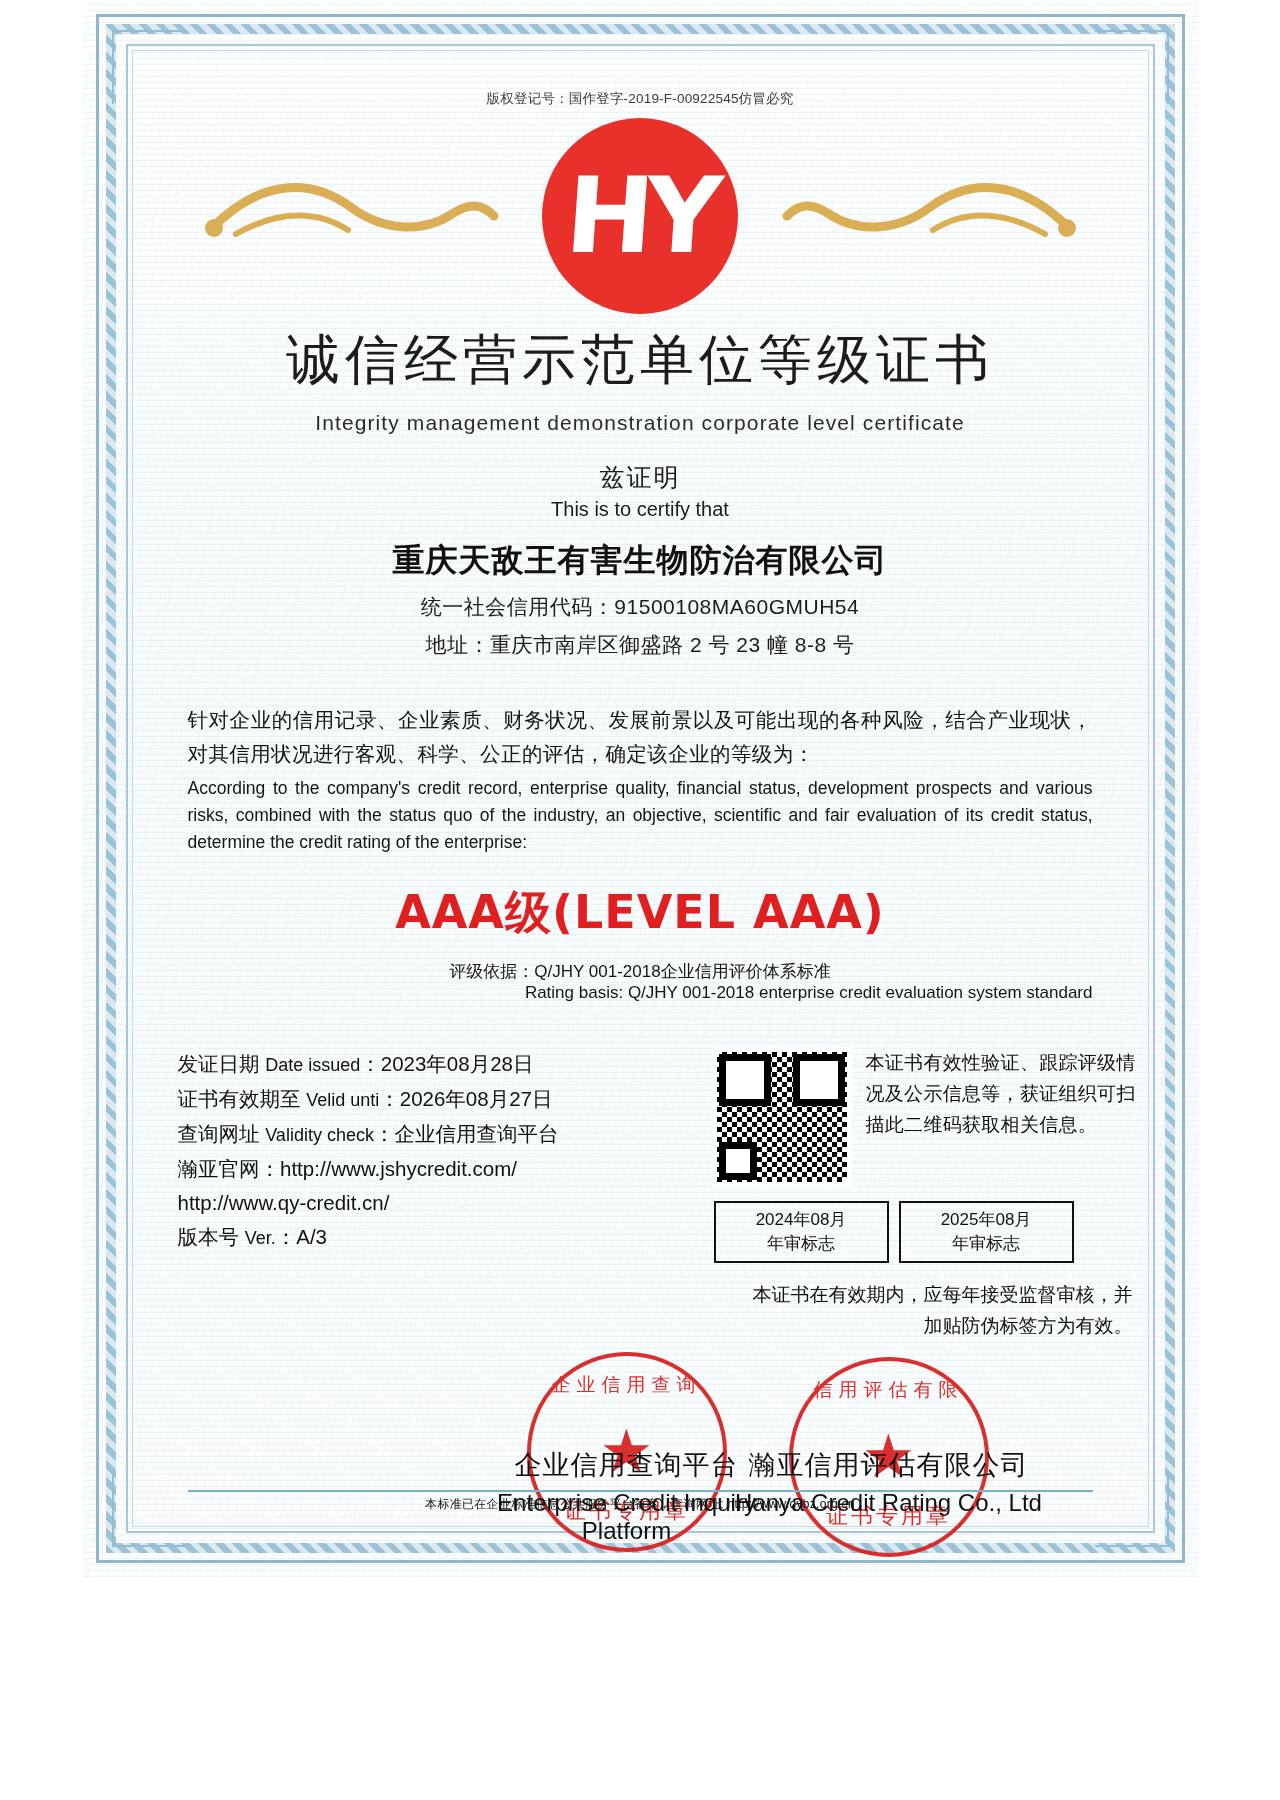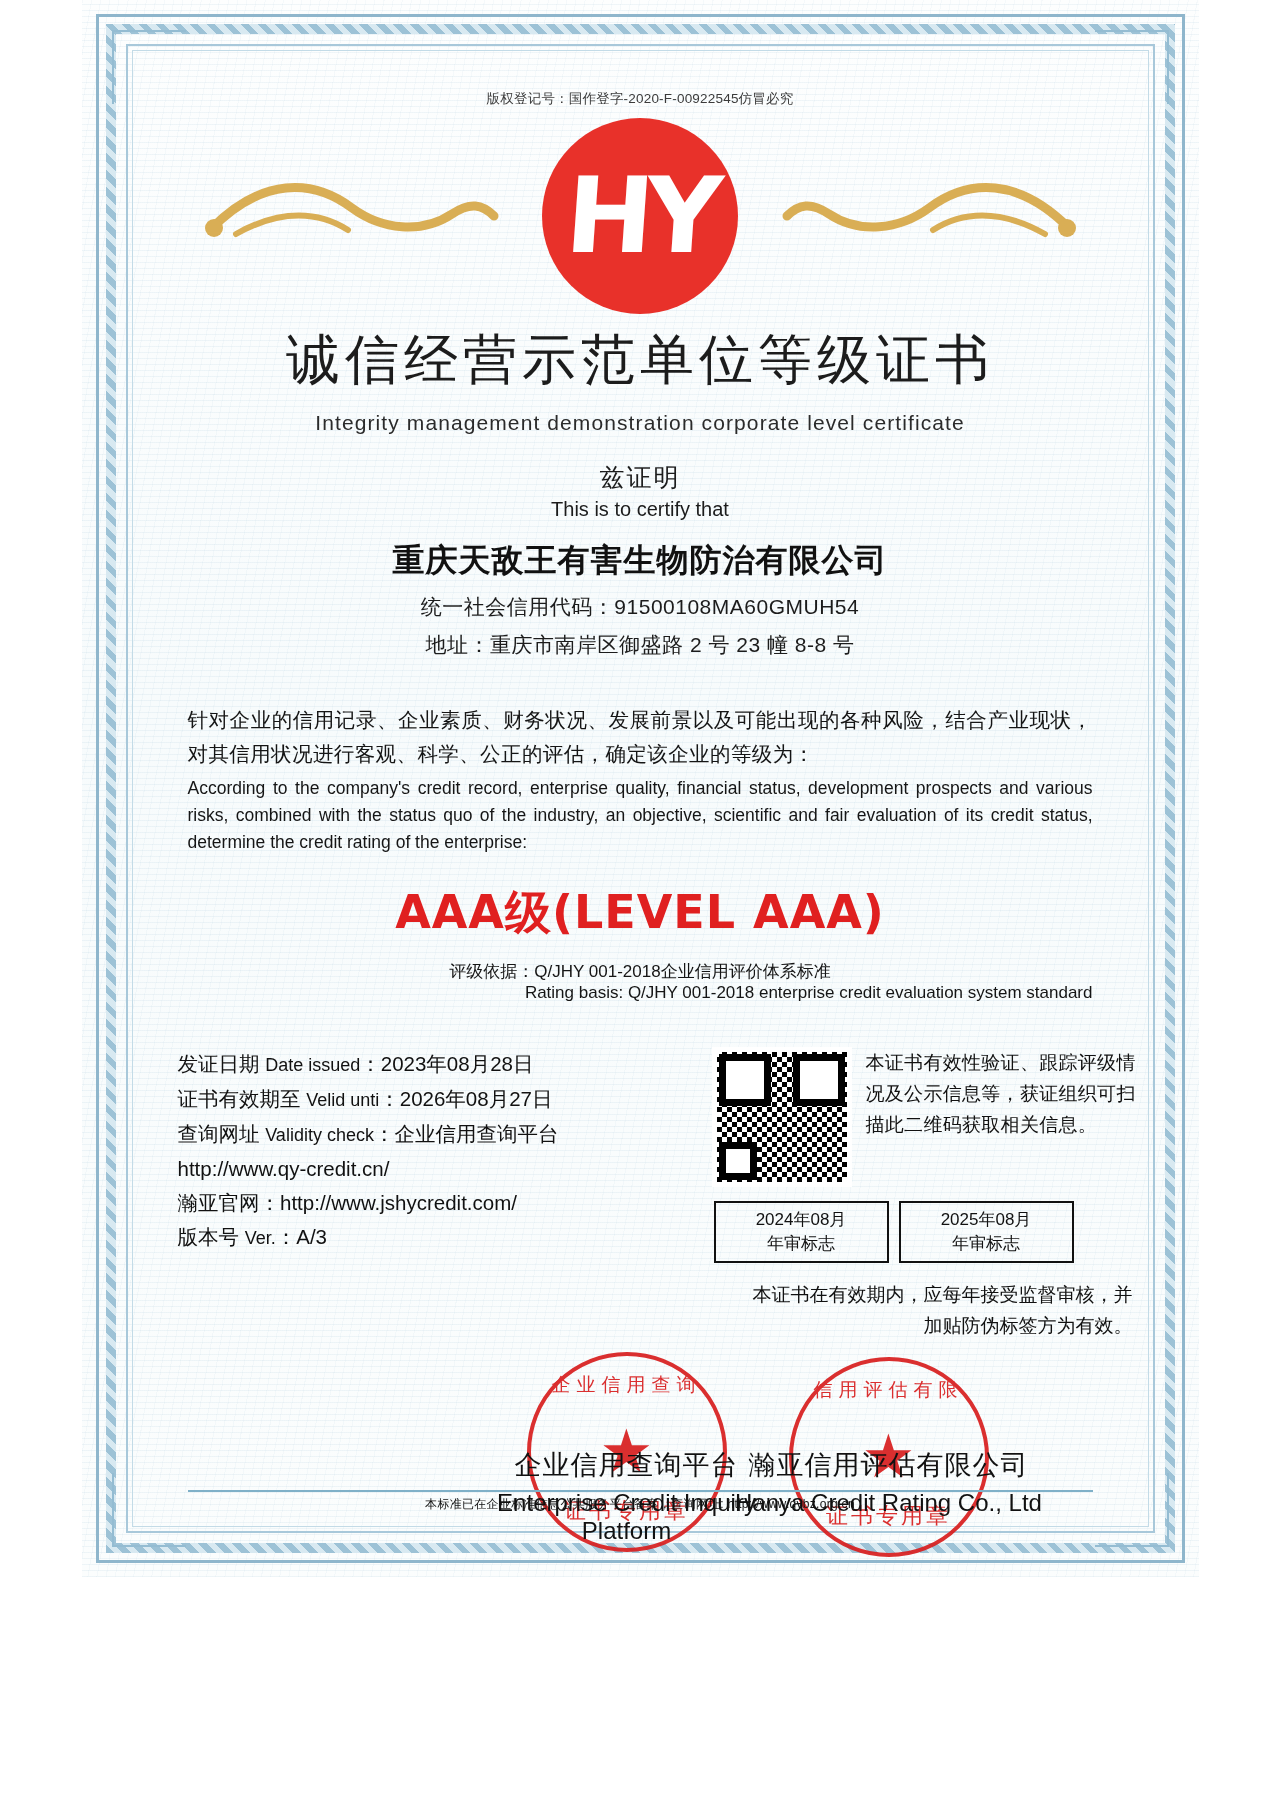--- a/index.html
+++ b/index.html
@@ -302,21 +302,21 @@
   <div class="frame-mid"></div>
   <div class="frame-inner"></div>
   <div class="frame-inner2"></div>
   <div class="corner tl"></div>
   <div class="corner tr"></div>
   <div class="corner bl"></div>
   <div class="corner br"></div>
 
   <div class="content">
 
-    <div class="copyright-line">版权登记号：国作登字-2020-F-00922545仿冒必究</div>
+    <div class="copyright-line">版权登记号：国作登字-2019-F-00922545仿冒必究</div>
 
     <div class="logo-row">
       <svg class="flourish left" viewBox="0 0 300 96">
         <path d="M10 60 C 60 10, 110 10, 150 40 C 180 62, 220 66, 250 46 C 268 34, 280 36, 292 48" fill="none" stroke="#d9ae55" stroke-width="9" stroke-linecap="round"></path>
         <path d="M34 66 C 80 40, 118 44, 146 62" fill="none" stroke="#d9ae55" stroke-width="6" stroke-linecap="round"></path>
         <circle cx="12" cy="60" r="9" fill="#d9ae55"></circle>
       </svg>
       <svg class="flourish right" viewBox="0 0 300 96">
         <path d="M290 60 C 240 10, 190 10, 150 40 C 120 62, 80 66, 50 46 C 32 34, 20 36, 8 48" fill="none" stroke="#d9ae55" stroke-width="9" stroke-linecap="round"></path>
         <path d="M266 66 C 220 40, 182 44, 154 62" fill="none" stroke="#d9ae55" stroke-width="6" stroke-linecap="round"></path>
@@ -357,24 +357,24 @@
         </div>
         <div class="detail-line">
           <span class="lbl-cn">证书有效期至</span>
           <span class="lbl-en">Velid unti</span><span>：</span><span>2026年08月27日</span>
         </div>
         <div class="detail-line">
           <span class="lbl-cn">查询网址</span>
           <span class="lbl-en">Validity check</span><span>：</span><span>企业信用查询平台</span>
         </div>
         <div class="detail-line">
+          <span class="lbl-cn">瀚亚官网</span><span>：</span><span>http://www.jshycredit.com/</span>
+        </div>
+        <div class="detail-line">
           <span>http://www.qy-credit.cn/</span>
-        </div>
-        <div class="detail-line">
-          <span class="lbl-cn">瀚亚官网</span><span>：</span><span>http://www.jshycredit.com/</span>
         </div>
         <div class="detail-line">
           <span class="lbl-cn">版本号</span>
           <span class="lbl-en">Ver.</span><span>：</span><span>A/3</span>
         </div>
       </div>
 
       <div class="details-right">
         <div class="qr-row">
           <div class="qr">

